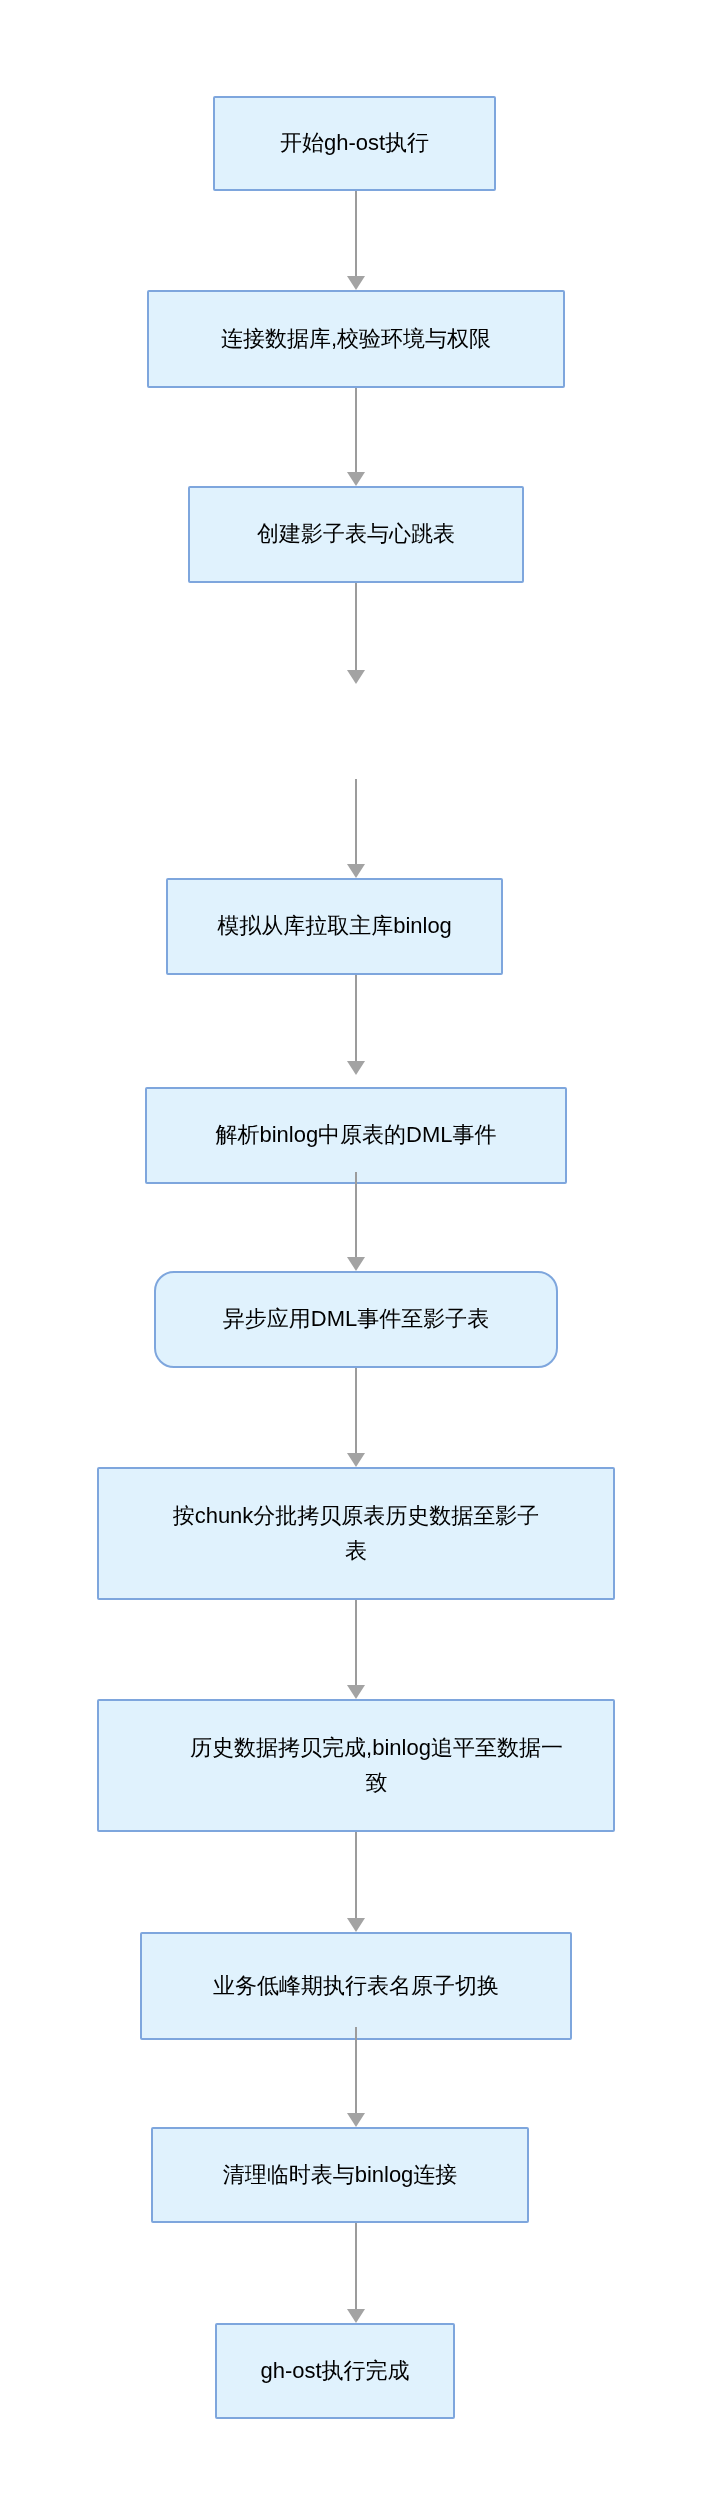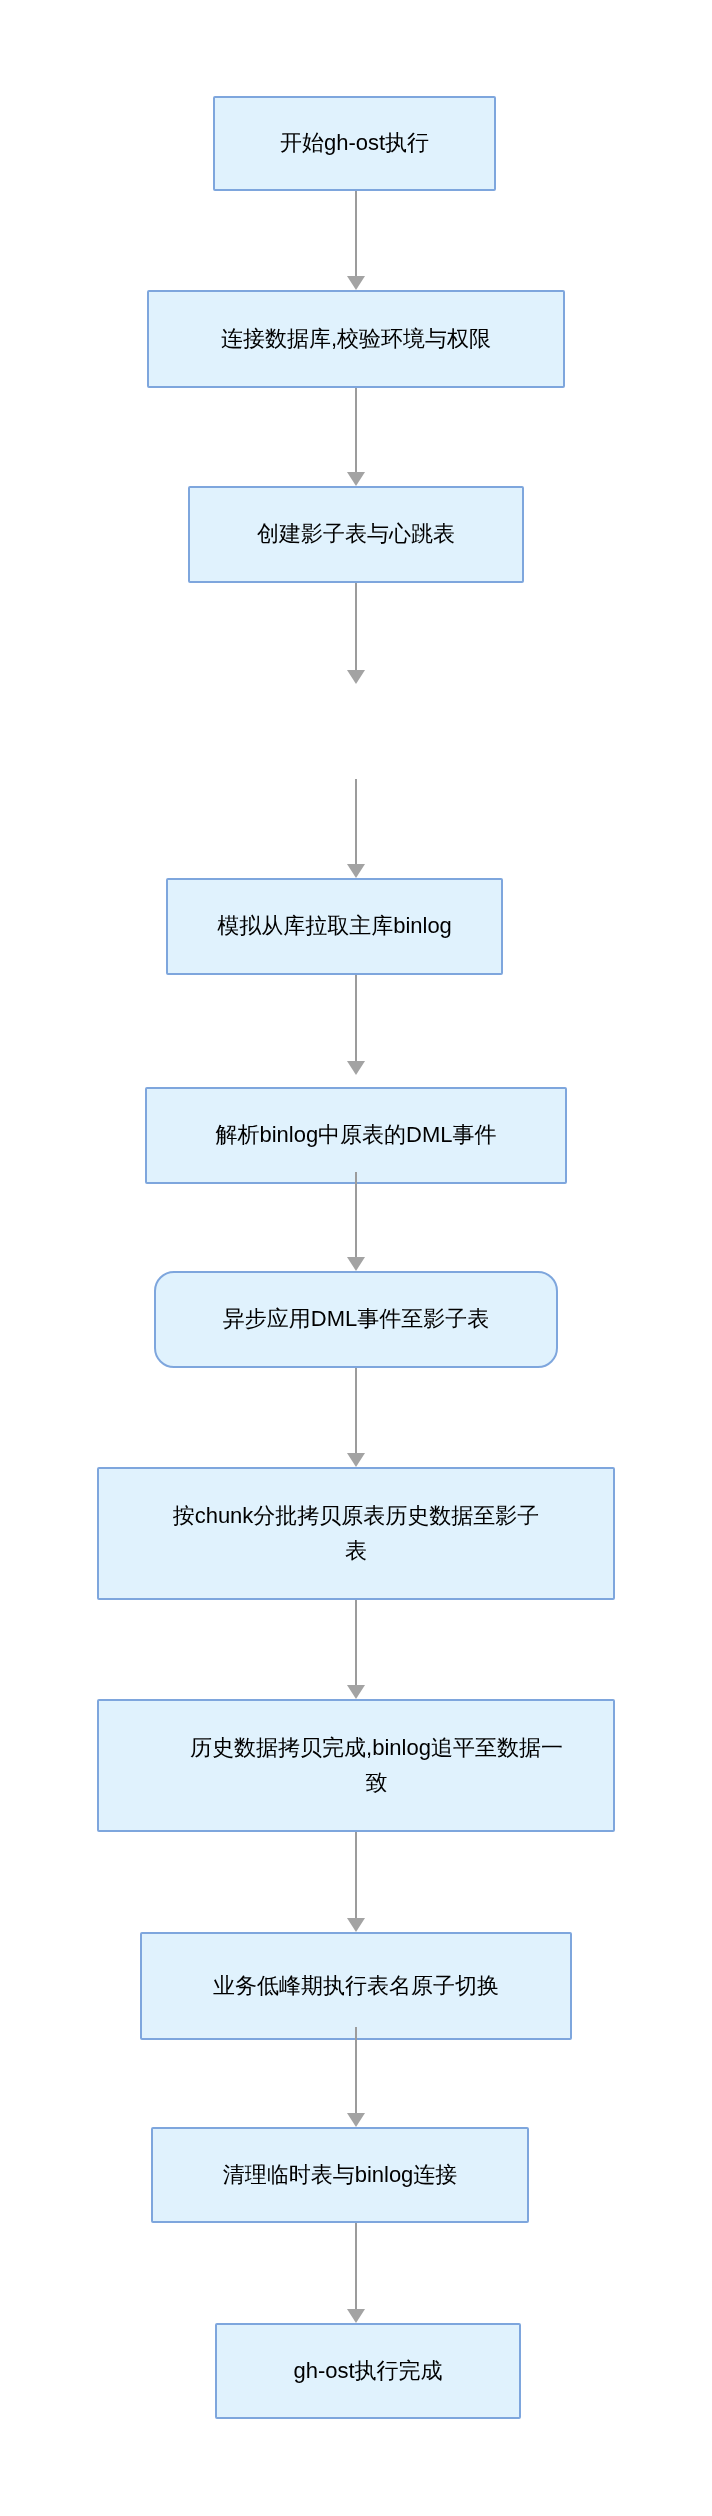--- a/index.html
+++ b/index.html
@@ -143,17 +143,17 @@
 
   <div class="node" style="left:151px; top:2127px; width:378px; height:96px;">
     <span class="label">清理临时表与binlog连接</span>
   </div>
 
   <div class="arrow" style="top:2223px; height:100px;">
     <div class="arrow-line"></div>
     <div class="arrow-head"></div>
   </div>
 
-  <div class="node" style="left:215px; top:2323px; width:306px; height:96px;text-align:right;">
+  <div class="node" style="left:215px; top:2323px; width:240px; height:96px;text-align:right;">
     <span class="label">gh-ost执行完成</span>
   </div>
 
 </div>
 
 </body></html>

